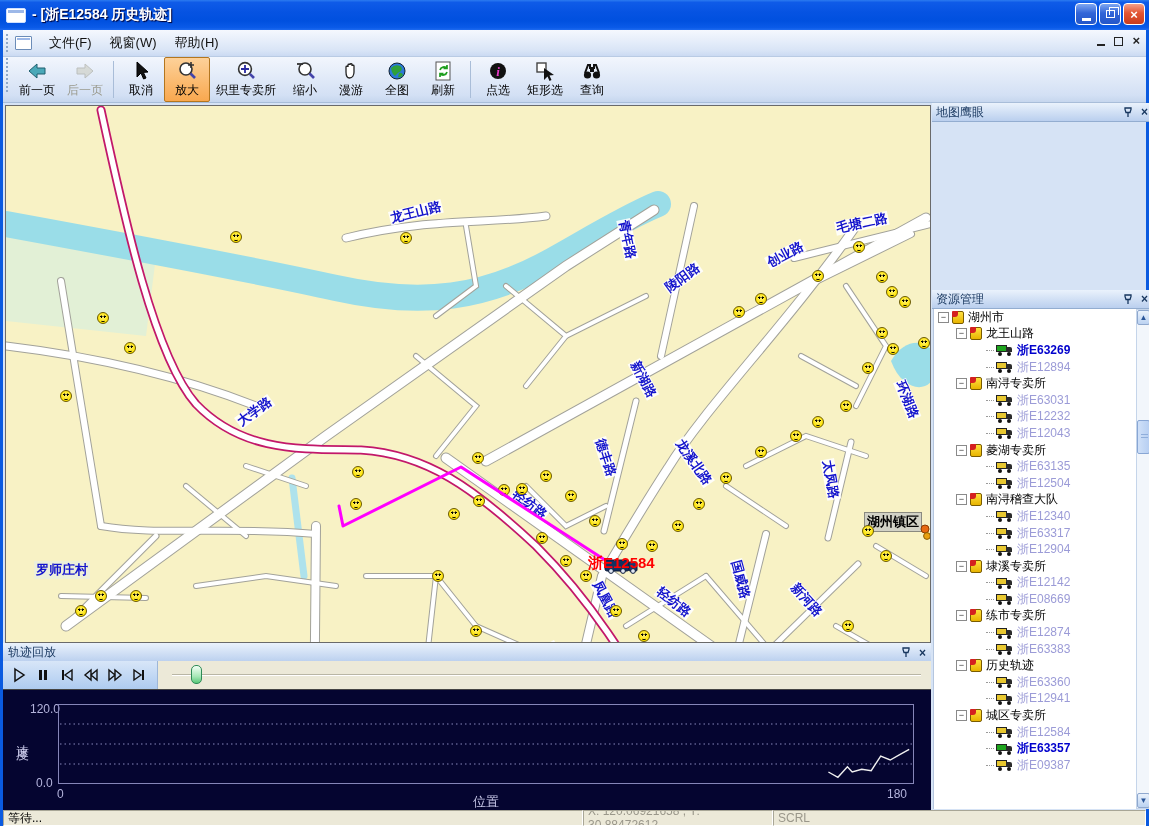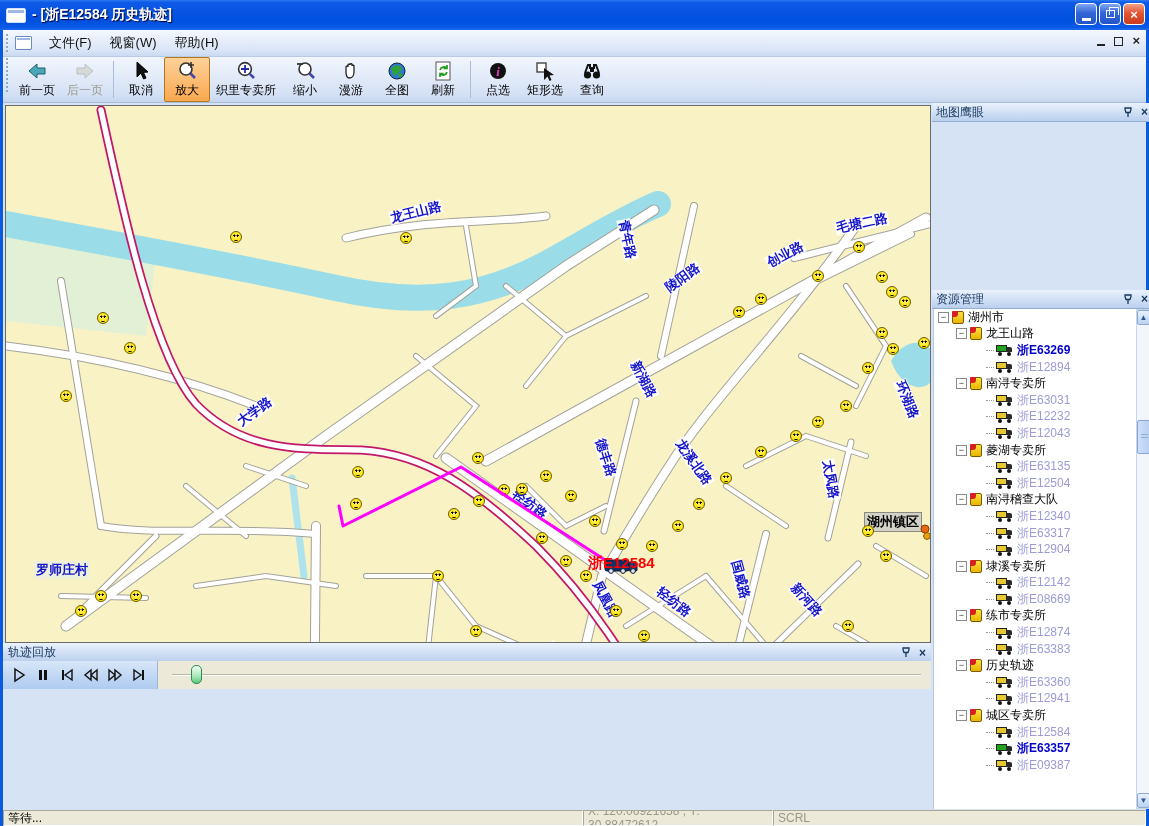--- a/index.html
+++ b/index.html
@@ -829,20 +829,35 @@
             <rect x="11" y="3" width="2" height="10" fill="#111"></rect>
           </svg>
         </div>
       </div>
     <div class="slider-zone">
       <div class="slider-groove"></div>
       <div class="slider-thumb" id="slider-thumb" style="left: calc(3% + 10px);"></div>
     </div>
   </div>
 
+  <div class="chart">
+    <div class="ylab" style="left:27px; top:12px;">120.0</div>
+    <div class="axis-name" style="left:10px; top:44px; writing-mode:vertical-rl; letter-spacing:2px;">速度</div>
+    <div class="ylab" style="left:33px; top:86px;">0.0</div>
+    <div class="plotbox" style="left:55px; top:14px; width:856px; height:80px;"></div>
+    <svg width="928" height="121" style="position:absolute; left:0; top:0;" id="chart-svg">
+        <line x1="57" x2="909" y1="34" y2="34" stroke="#8888BB" stroke-width="1" stroke-dasharray="1.5,3"></line>
+        <line x1="57" x2="909" y1="54" y2="54" stroke="#8888BB" stroke-width="1" stroke-dasharray="1.5,3"></line>
+        <line x1="57" x2="909" y1="74" y2="74" stroke="#8888BB" stroke-width="1" stroke-dasharray="1.5,3"></line>
+        <polyline points="825.4,82.0 834.9,87.3 844.4,76.7 849.2,82.0 858.7,79.3 868.2,80.7 877.7,66.0 887.2,70.0 896.7,64.7 906.2,59.3" fill="none" stroke="#F0F0F0" stroke-width="1.4"></polyline>
+      </svg>
+    <div class="xlab" style="left:54px; top:97px;">0</div>
+    <div class="axis-name" style="left:470px; top:103px;">位置</div>
+    <div class="xlab" style="left:884px; top:97px;">180</div>
+  </div>
 
   <div class="statusbar">
     <div class="sseg s1">等待...</div>
     <div class="sseg s2">X: 120.06921658 , Y: 30.88472612</div>
     <div class="sseg s4">SCRL</div>
   </div>
 
 </div>
 
 </body></html>

